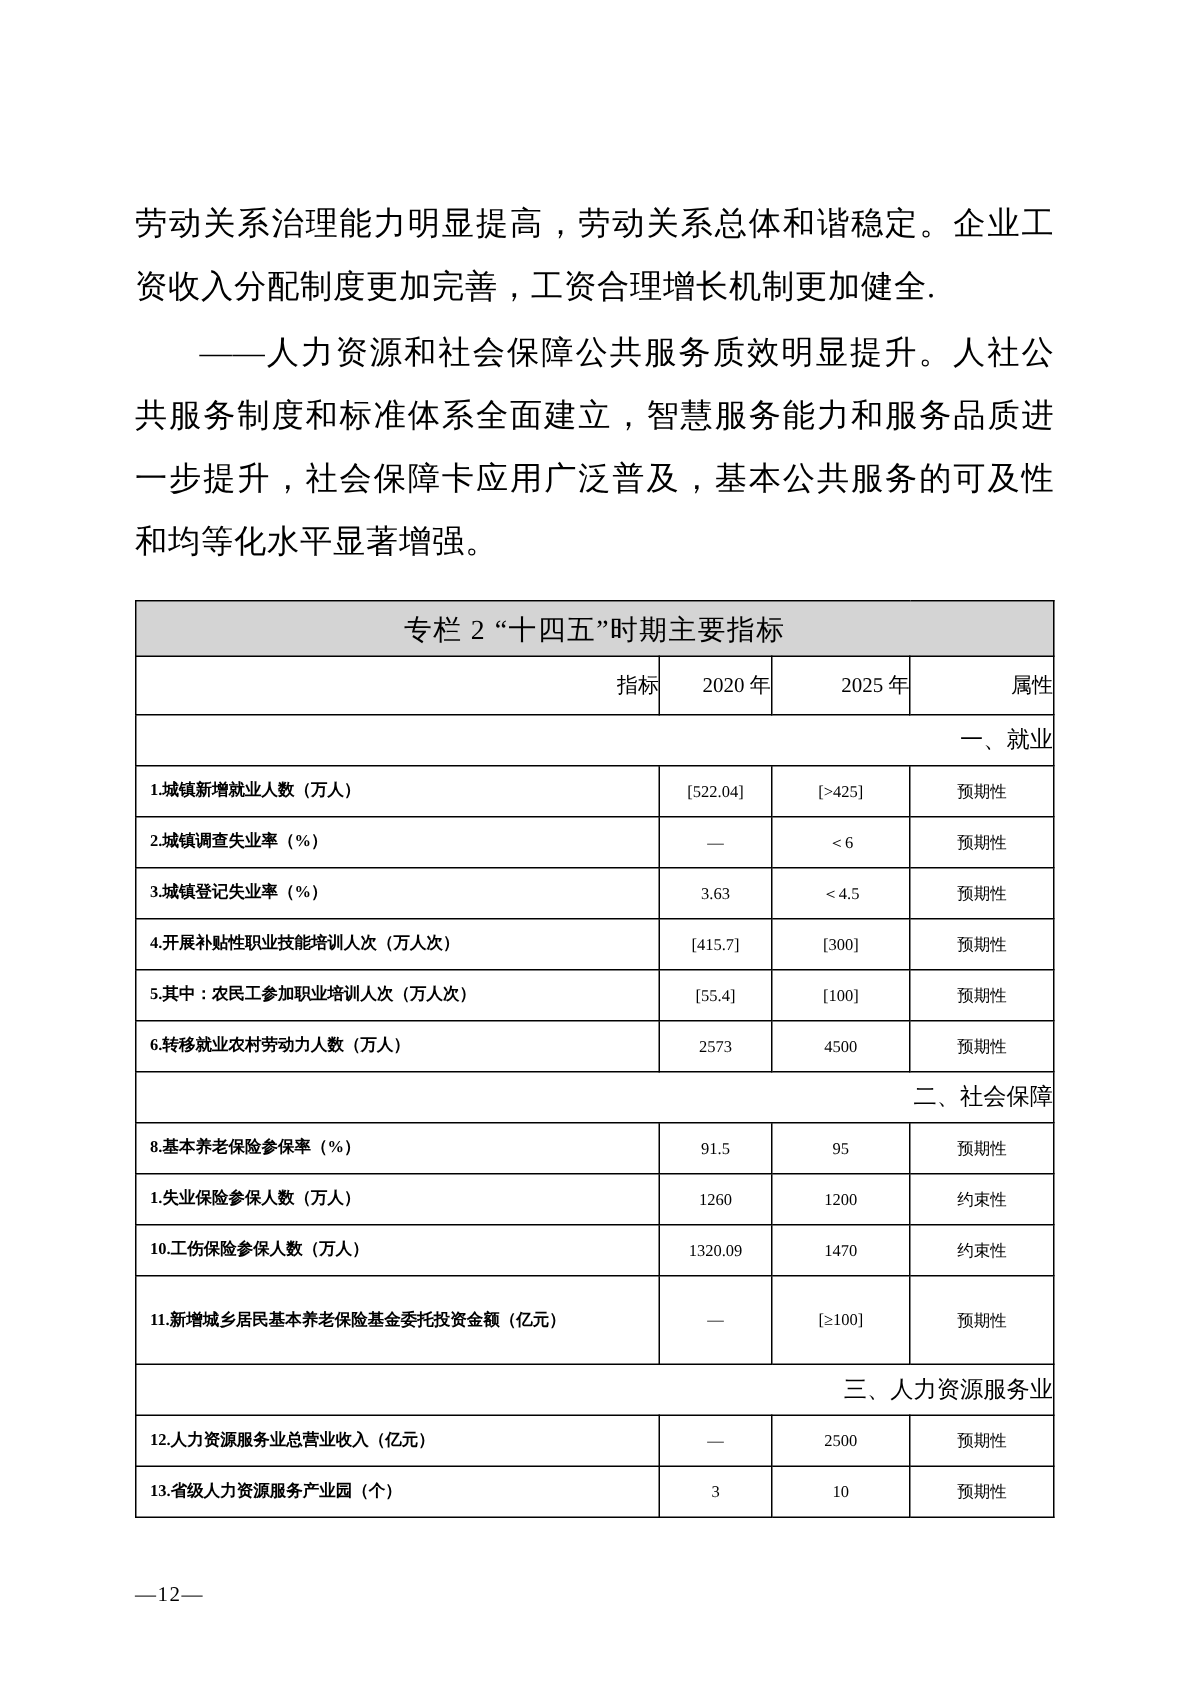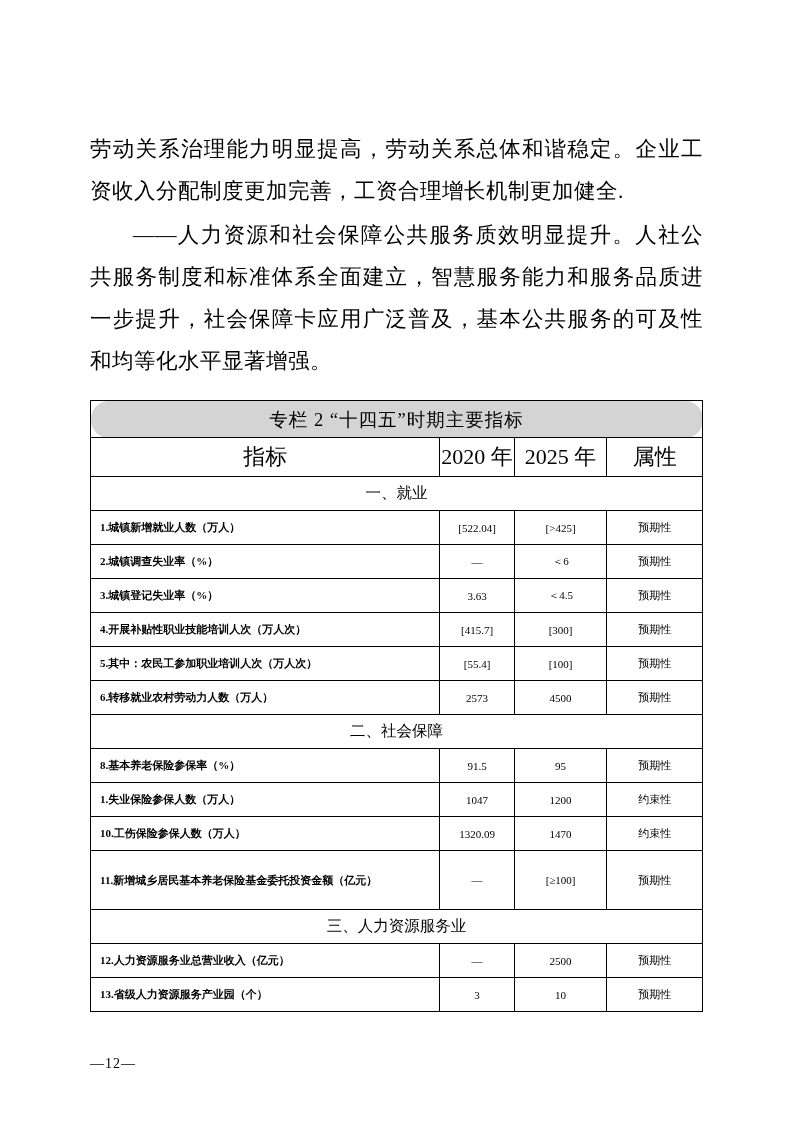--- a/index.html
+++ b/index.html
@@ -45,30 +45,29 @@
     font-weight: normal;
     padding: 0;
   }
   .cap-row td {
     background: #d4d4d4;
     text-align: center;
     height: 36px;
     font-size: 18.5px;
     font-weight: bold;
     letter-spacing: 1px;
-    border-radius: 18px;
   }
   .hdr-row td {
-    text-align: center;
+    text-align: right;
     height: 38px;
-    font-size: 22px;
+    font-size: 14px;
     font-weight: bold;
   }
   .sect-row td {
-    text-align: center;
+    text-align: right;
     height: 33px;
     font-size: 15.5px;
     font-weight: bold;
     padding-left: 12px;
   }
   .data-row td {
     height: 33px;
     font-size: 11px;
   }
   .data-row td.ind {
@@ -168,21 +167,21 @@
       </tr>
 
       <tr class="data-row">
         <td class="ind">8.基本养老保险参保率（%）</td>
         <td class="val">91.5</td>
         <td class="val">95</td>
         <td class="attr">预期性</td>
       </tr>
       <tr class="data-row">
         <td class="ind">1.失业保险参保人数（万人）</td>
-        <td class="val">1047</td>
+        <td class="val">1260</td>
         <td class="val">1200</td>
         <td class="attr">约束性</td>
       </tr>
       <tr class="data-row">
         <td class="ind">10.工伤保险参保人数（万人）</td>
         <td class="val">1320.09</td>
         <td class="val">1470</td>
         <td class="attr">约束性</td>
       </tr>
       <tr class="data-row tall">

